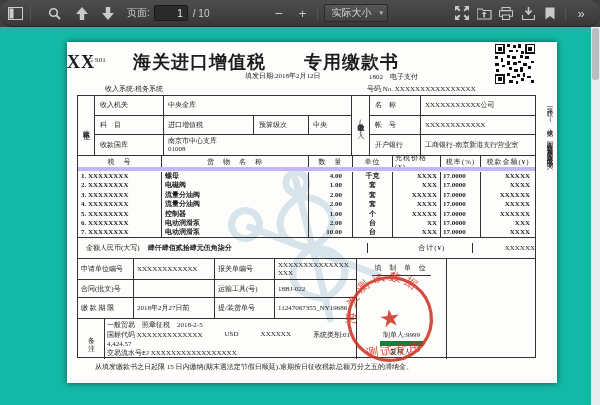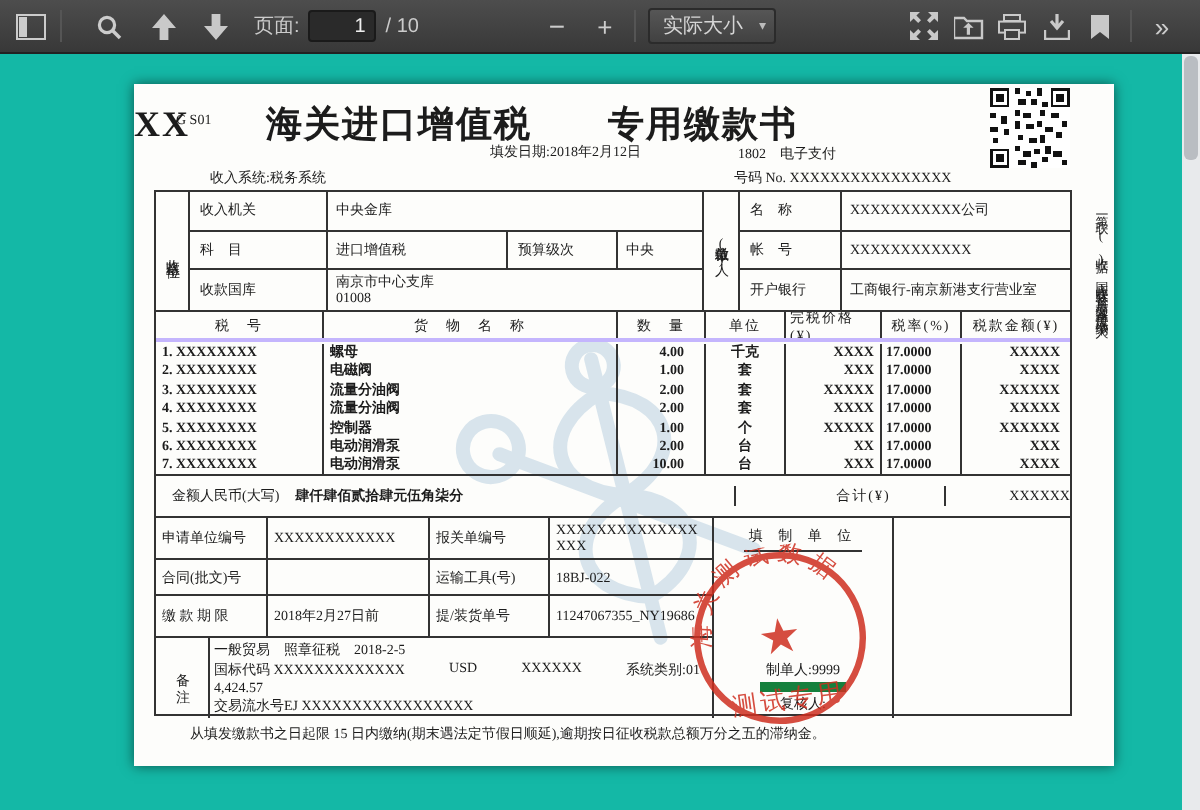--- a/index.html
+++ b/index.html
@@ -2,21 +2,21 @@
 <html><head>
 <meta charset="utf-8">
 <style>
   * { margin:0; padding:0; box-sizing:border-box; }
   html,body { width:600px; height:405px; overflow:hidden; }
   body { font-family:"Liberation Sans", sans-serif; background:#3f3f3f; position:relative; }
 
   
   .toolbar { position:absolute; top:0; left:0; width:600px; height:27px;
     background:linear-gradient(#4d4d4d,#383838); border-bottom:1px solid #222;
-    display:flex; align-items:center; color:#d6d6d6; font-size:10px; z-index:5; }
+    display:flex; align-items:center; color:#d6d6d6; font-size:10px; z-index:5;border-radius:13px; }
   .tb-btn { width:22px; height:21px; display:flex; align-items:center; justify-content:center;
     border-radius:2px; cursor:pointer; flex:0 0 auto; }
   .tb-sep { width:1px; height:16px; background:#2a2a2a; border-right:1px solid #555; margin:0 4px; flex:0 0 auto; }
   .tb-label { margin:0 4px 0 8px; color:#ccc; }
   .page-input { width:34px; height:16px; background:#2a2a2a; border:1px solid #1a1a1a;
     border-radius:2px; color:#eee; font-size:10px; text-align:right; padding-right:4px; }
   .page-total { margin-left:5px; color:#ccc; }
   .zoom-select { height:18px; background:linear-gradient(#565656,#414141); border:1px solid #2b2b2b;
     border-radius:2px; display:flex; align-items:center; padding:0 4px 0 6px; margin-left:2px; cursor:pointer; }
   .zoom-select .arrow { font-size:7px; margin-left:8px; color:#bbb; }
@@ -43,21 +43,21 @@
   .vlabel { writing-mode:vertical-rl; text-orientation:upright; letter-spacing:1px; font-size:7px;
     display:flex; align-items:center; justify-content:center; }
   .vcol { display:flex; align-items:center; justify-content:center; }
 
   .blockA { height:60px; display:flex; border-bottom:1px solid #333; }
   .a-rows { flex:1; display:flex; flex-direction:column; }
   .a-row { height:20px; display:flex; align-items:center; }
   .lab { display:flex; align-items:center; justify-content:space-between; padding:0 5px; height:100%; }
   .val { padding:0 4px; display:flex; align-items:center; height:100%; }
 
-  .g-head { height:15px; display:flex; border-bottom:2px solid #c4b5fd; align-items:stretch; }
+  .g-head { height:15px; display:flex; border-bottom:4px solid #c4b5fd; align-items:stretch; }
   .g-head .cell { display:flex; align-items:center; justify-content:center; letter-spacing:1px; }
   .g-body { height:67px; display:flex; flex-direction:column; border-bottom:1px solid #333; padding-top:1px; }
   .g-row { height:9.4px; display:flex; line-height:9.4px; }
   .g-row > div { overflow:hidden; white-space:nowrap;font-weight:bold; }
   .c1{width:84px;} .c2{width:147px;} .c3{width:44px;} .c4{width:40px;} .c5{width:48px;} .c6{width:40px;} .c7{flex:1;}
   .g-body .c1{padding-left:3px;} .g-body .c3{text-align:right;padding-right:10px;}
   .g-body .c4{text-align:center;} .g-body .c5{text-align:right;padding-right:3px;}
   .g-body .c6{padding-left:2px;} .g-body .c7{text-align:right;padding-right:5px;}
   .g-row .br2 { border-right:1px solid #333; height:9.4px; }
 

